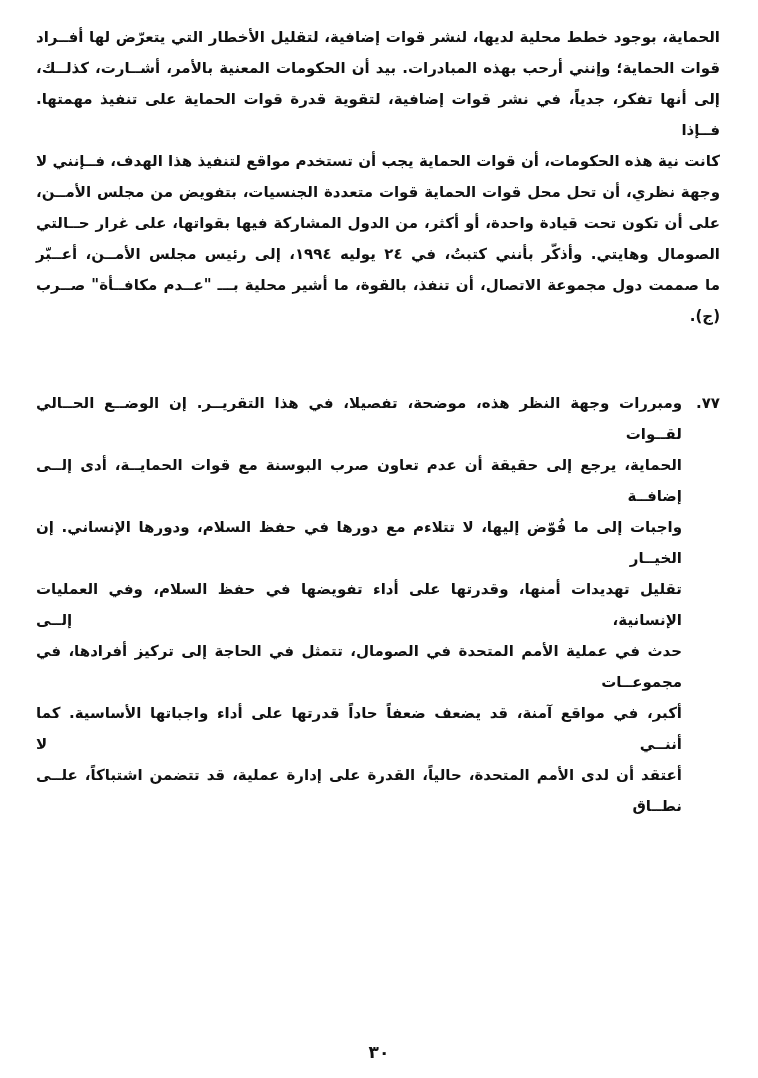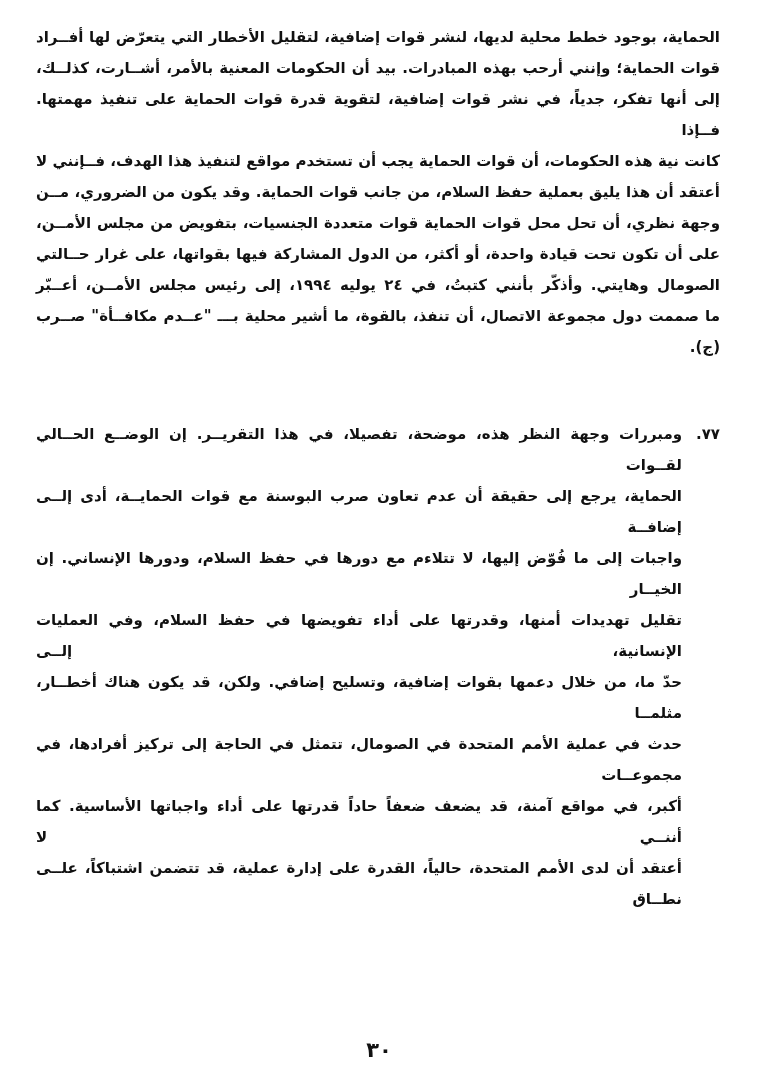--- a/index.html
+++ b/index.html
@@ -49,48 +49,46 @@
   }
   .line.last {
     text-align-last: right;
   }
   .page-number {
     position: absolute;
     bottom: 16px;
     left: 0;
     right: 0;
     text-align: center;
-    font-size: 21px;
+    font-size: 17px;
     font-weight: 700;
     color: #111111;
   }
 </style>
 </head>
 <body>
 
 <div class="page">
   <div class="content">
       <div class="para">
         <div class="line">الحماية، بوجود خطط محلية لديها، لنشر قوات إضافية، لتقليل الأخطار التي يتعرّض لها أفــراد</div>
         <div class="line">قوات الحماية؛ وإنني أرحب بهذه المبادرات. بيد أن الحكومات المعنية بالأمر، أشــارت، كذلــك،</div>
         <div class="line">إلى أنها تفكر، جدياً، في نشر قوات إضافية، لتقوية قدرة قوات الحماية على تنفيذ مهمتها. فــإذا</div>
         <div class="line">كانت نية هذه الحكومات، أن قوات الحماية يجب أن تستخدم مواقع لتنفيذ هذا الهدف، فــإنني لا</div>
-        <div class="line">أعتقد أن هذا يليق بعملية حفظ السلام، من جانب قوات الحماية. وقد يكون من الضروري، مــن</div>
         <div class="line">وجهة نظري، أن تحل محل قوات الحماية قوات متعددة الجنسيات، بتفويض من مجلس الأمــن،</div>
         <div class="line">على أن تكون تحت قيادة واحدة، أو أكثر، من الدول المشاركة فيها بقواتها، على غرار حــالتي</div>
         <div class="line">الصومال وهايتي. وأذكّر بأنني كتبتُ، في ٢٤ يوليه ١٩٩٤، إلى رئيس مجلس الأمــن، أعــبّر</div>
         <div class="line">ما صممت دول مجموعة الاتصال، أن تنفذ، بالقوة، ما أشير محلية بـــ "عــدم مكافــأة" صــرب</div>
         <div class="line last">(ج).</div>
       </div>
       <div class="para numbered">
         <span class="para-num">٧٧.</span>
         <div class="line">ومبررات وجهة النظر هذه، موضحة، تفصيلا، في هذا التقريــر. إن الوضــع الحــالي لقــوات</div>
         <div class="line">الحماية، يرجع إلى حقيقة أن عدم تعاون صرب البوسنة مع قوات الحمايــة، أدى إلــى إضافــة</div>
         <div class="line">واجبات إلى ما فُوّض إليها، لا تتلاءم مع دورها في حفظ السلام، ودورها الإنساني. إن الخيــار</div>
         <div class="line">تقليل تهديدات أمنها، وقدرتها على أداء تفويضها في حفظ السلام، وفي العمليات الإنسانية، إلــى</div>
-        <div class="line">حدّ ما، من خلال دعمها بقوات إضافية، وتسليح إضافي. ولكن، قد يكون هناك أخطــار، مثلمــا</div>
         <div class="line">حدث في عملية الأمم المتحدة في الصومال، تتمثل في الحاجة إلى تركيز أفرادها، في مجموعــات</div>
         <div class="line">أكبر، في مواقع آمنة، قد يضعف ضعفاً حاداً قدرتها على أداء واجباتها الأساسية. كما أننــي لا</div>
         <div class="line">أعتقد أن لدى الأمم المتحدة، حالياً، القدرة على إدارة عملية، قد تتضمن اشتباكاً، علــى نطــاق</div>
       </div>
     </div>
   <div class="page-number">٣٠</div>
 </div>
 
 </body></html>

